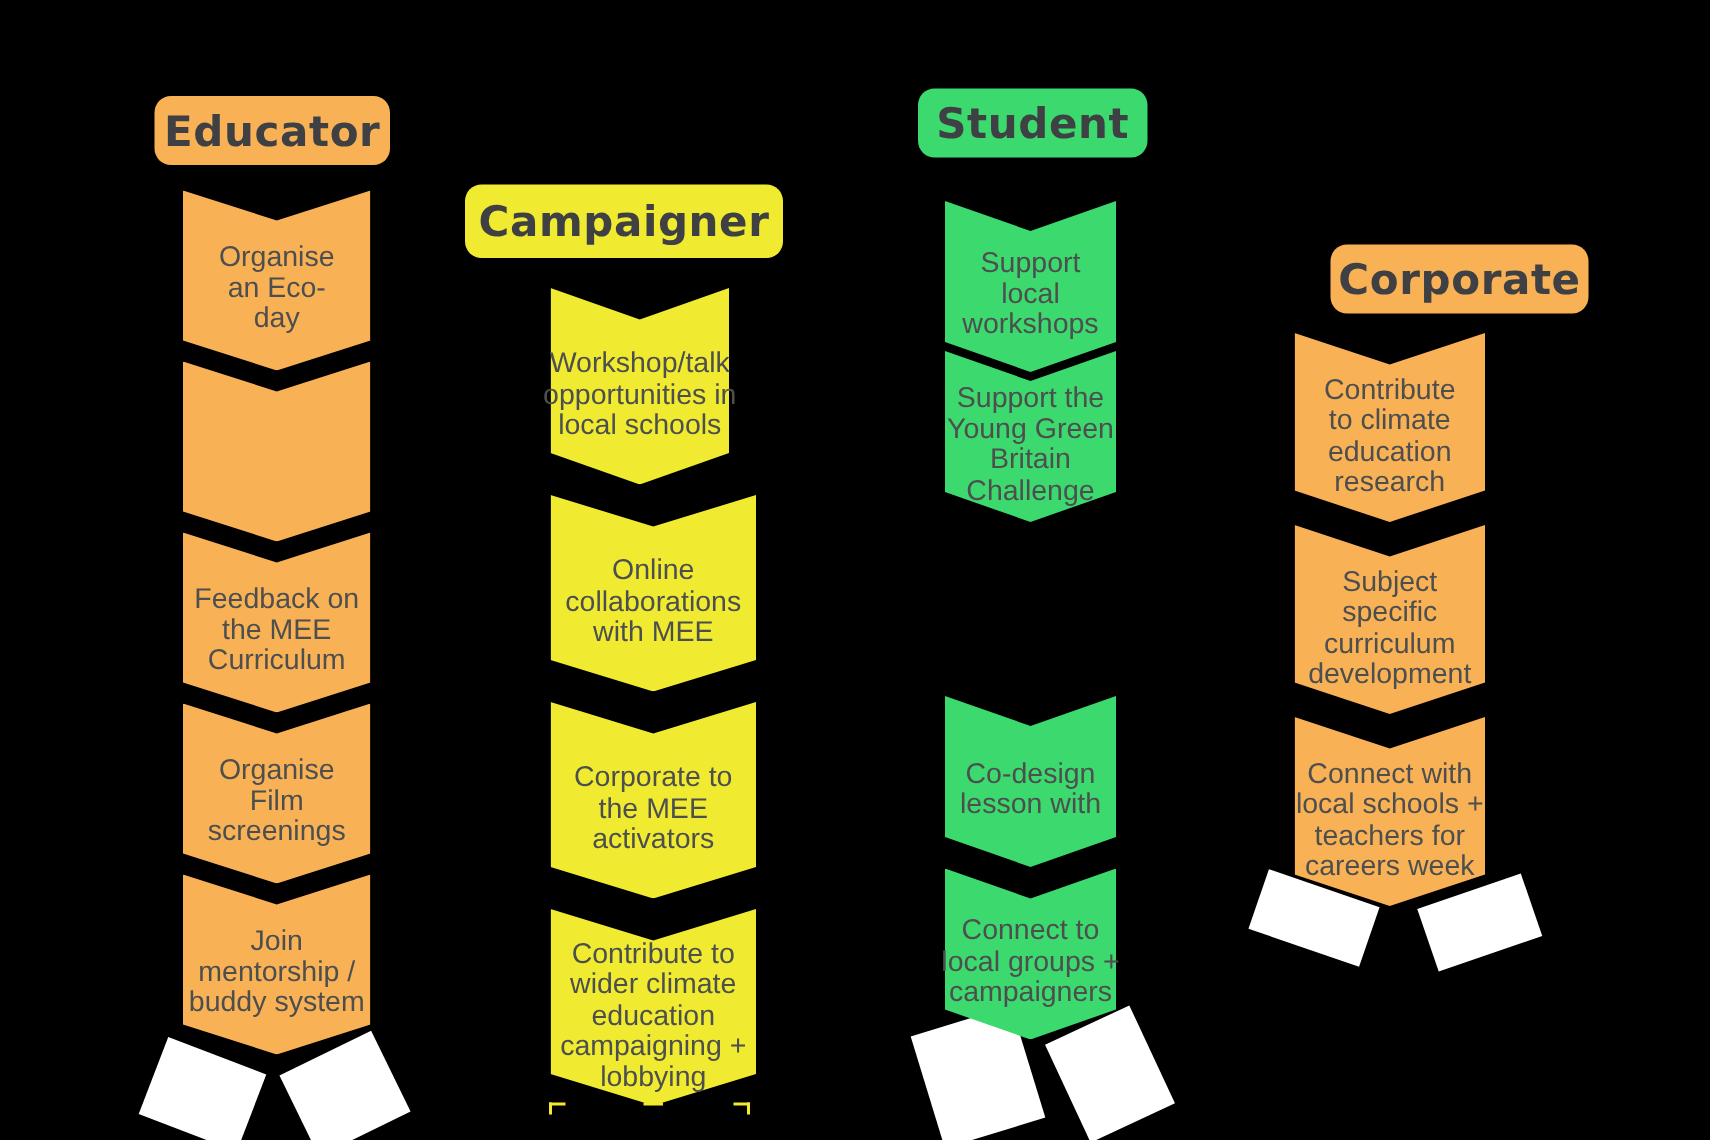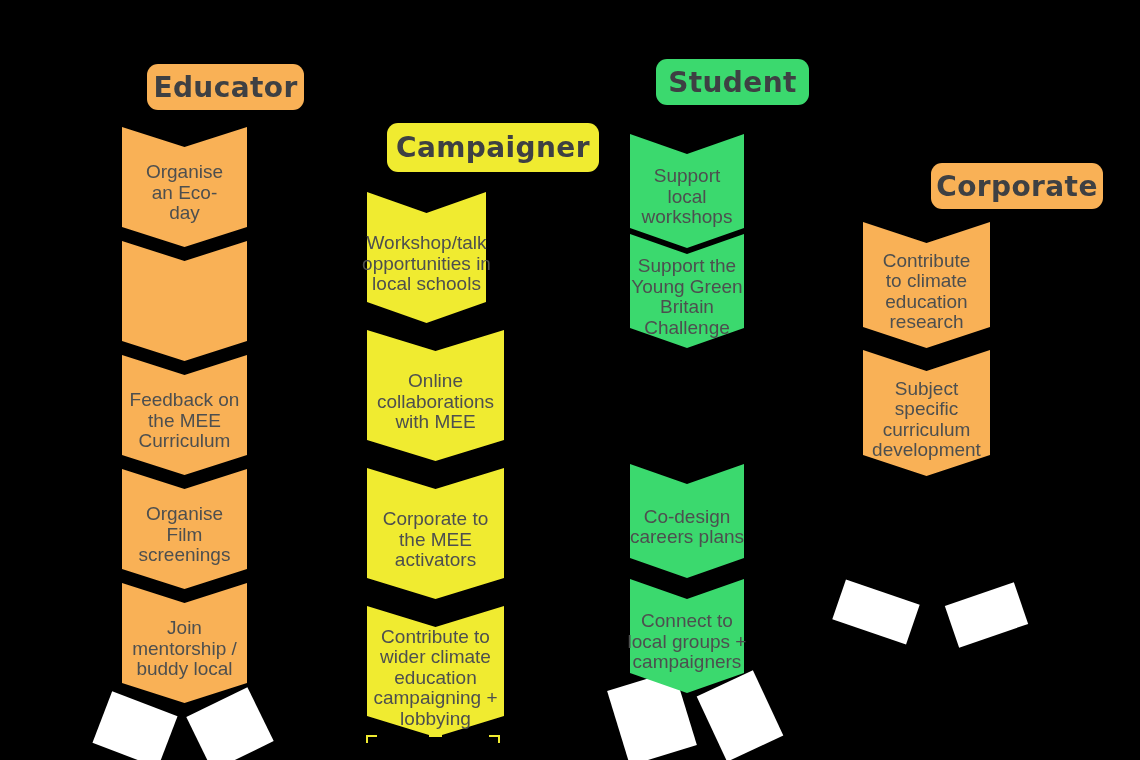--- a/index.html
+++ b/index.html
@@ -10,21 +10,20 @@
     overflow:hidden;
     font-family:"Liberation Sans", sans-serif;
   }
   .hdr{
     position:absolute;z-index:3;
     display:flex;align-items:center;justify-content:center;
     border-radius:11px;
     font-family:"DejaVu Sans","Liberation Sans",sans-serif;
     font-weight:bold;font-size:28px;letter-spacing:.4px;
     color:#3E4043;
-    margin-left:44px;
   }
   .chev{position:absolute;z-index:2;}
   .chev-bg{
     position:absolute;inset:0;
     clip-path:polygon(0 0, 50% var(--d), 100% 0,
                       100% calc(100% - var(--d)), 50% 100%, 0 calc(100% - var(--d)));
   }
   .chev-text{
     position:absolute;left:-18px;right:-18px;
     top:calc(var(--d) + 6px);bottom:14px;
@@ -71,27 +70,27 @@
   <div class="chev c-orange" style="left:122px;top:469px;width:125px;height:120px;--d:20px">
     <div class="chev-bg"></div>
     <div class="chev-text">Organise
 Film
 screenings</div>
   </div>
   <div class="chev c-orange" style="left:122px;top:583px;width:125px;height:120px;--d:20px">
     <div class="chev-bg"></div>
     <div class="chev-text">Join
 mentorship /
-buddy local</div>
+buddy system</div>
   </div>
 
   <div class="ribbon" style="left:100px;top:702px;width:70px;height:55px;transform:rotate(21deg);"></div>
   <div class="ribbon" style="left:196px;top:699px;width:68px;height:60px;transform:rotate(-26deg);"></div>
 
-  <div class="hdr yellow" style="left:343px;top:123px;width:212px;height:49px;">
+  <div class="hdr yellow" style="left:310px;top:123px;width:212px;height:49px;">
     <span>Campaigner</span>
   </div>
 
   <div class="chev c-yellow" style="left:367px;top:192px;width:119px;height:131px;--d:21px">
     <div class="chev-bg"></div>
     <div class="chev-text">Workshop/talk
 opportunities in
 local schools</div>
   </div>
   <div class="chev c-yellow" style="left:367px;top:330px;width:137px;height:131px;--d:21px">
@@ -132,21 +131,21 @@
   <div class="chev c-green" style="left:630px;top:234px;width:114px;height:114px;--d:20px">
     <div class="chev-bg"></div>
     <div class="chev-text">Support the
 Young Green
 Britain
 Challenge</div>
   </div>
   <div class="chev c-green" style="left:630px;top:464px;width:114px;height:114px;--d:20px">
     <div class="chev-bg"></div>
     <div class="chev-text">Co-design
-careers plans</div>
+lesson with</div>
   </div>
   <div class="chev c-green" style="left:630px;top:579px;width:114px;height:114px;--d:20px">
     <div class="chev-bg"></div>
     <div class="chev-text">Connect to
 local groups +
 campaigners</div>
   </div>
 
   <div class="ribbon" style="left:617px;top:679px;width:70px;height:78px;transform:rotate(-17deg);"></div>
   <div class="ribbon" style="left:709px;top:680px;width:62px;height:72px;transform:rotate(-25deg);"></div>
@@ -162,17 +161,24 @@
 education
 research</div>
   </div>
   <div class="chev c-orange" style="left:863px;top:350px;width:127px;height:126px;--d:21px">
     <div class="chev-bg"></div>
     <div class="chev-text">Subject
 specific
 curriculum
 development</div>
   </div>
+  <div class="chev c-orange" style="left:863px;top:478px;width:127px;height:126px;--d:21px">
+    <div class="chev-bg"></div>
+    <div class="chev-text">Connect with
+local schools +
+teachers for
+careers week</div>
+  </div>
 
   <div class="ribbon" style="left:837px;top:591px;width:78px;height:42px;transform:rotate(19deg);"></div>
   <div class="ribbon" style="left:950px;top:593px;width:73px;height:44px;transform:rotate(-19deg);"></div>
 
 </div>
 
 </body></html>

